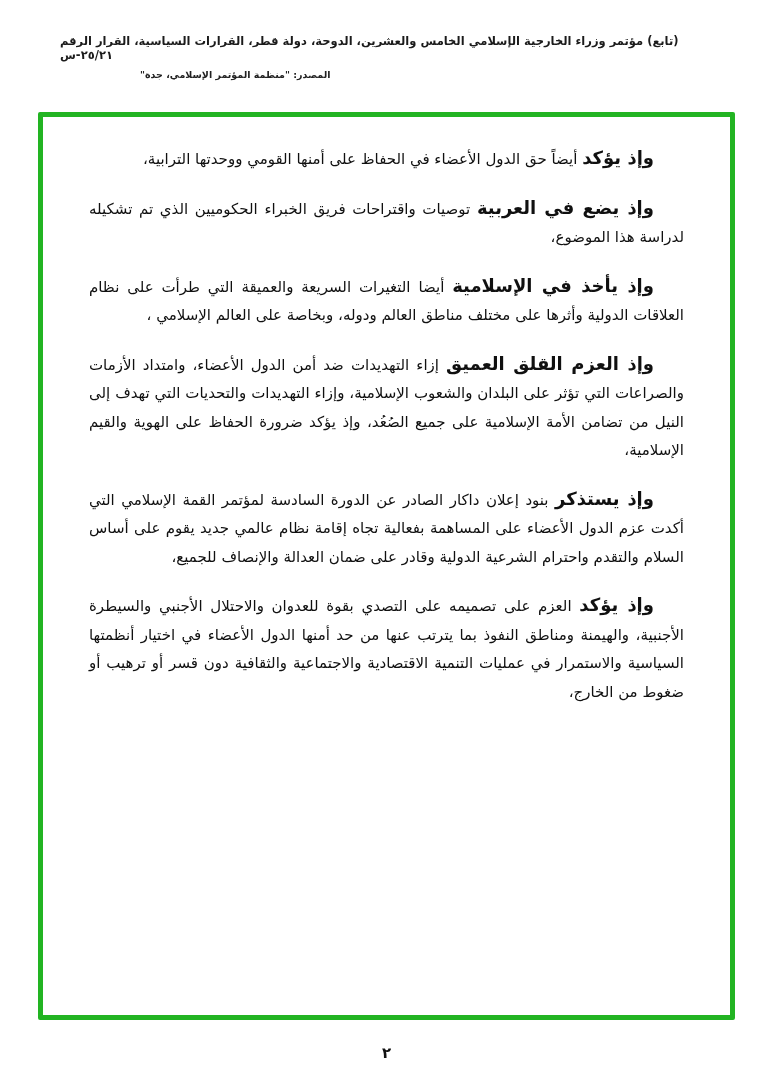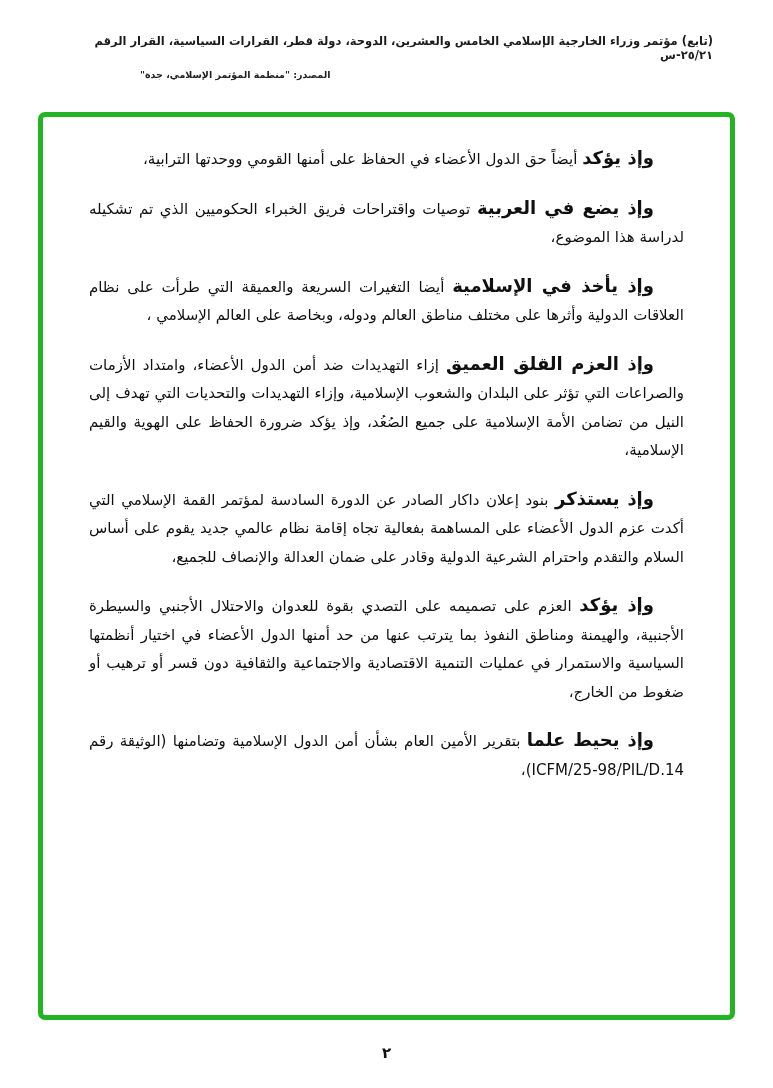--- a/index.html
+++ b/index.html
@@ -11,21 +11,21 @@
     background: #ffffff;
     font-family: "DejaVu Sans", sans-serif;
     color: #141414;
     overflow: hidden;
   }
   .doc-header {
     direction: rtl;
     padding-top: 34px;
   }
   .header-line1 {
-    text-align: right;
+    text-align: left;
     font-size: 11.5px;
     font-weight: bold;
     letter-spacing: 0.1px;
     color: #1b1b1b;
     padding: 0 60px;
   }
   .header-line2 {
     direction: rtl;
     text-align: left;
     padding-left: 140px;
@@ -34,21 +34,21 @@
     font-weight: bold;
     color: #222;
   }
   .green-box {
     position: absolute;
     left: 38px;
     top: 112px;
     width: 697px;
     height: 908px;
     border: 5px solid #22b422; 
-    border-radius: 7px;
+    border-radius: 2px;
     overflow: hidden;
     background: #ffffff;
   }
   .content {
     direction: rtl;
     text-align: justify;
     padding: 28px 46px 0 46px;
     font-size: 15px;
     line-height: 1.9;
     color: #101010;
@@ -113,24 +113,20 @@
         <span class="lead">وإذ يستذكر</span>
         <span class="ptext">بنود إعلان داكار الصادر عن الدورة السادسة لمؤتمر القمة الإسلامي التي أكدت عزم الدول الأعضاء على المساهمة بفعالية تجاه إقامة نظام عالمي جديد يقوم على أساس السلام والتقدم واحترام الشرعية الدولية وقادر على ضمان العدالة والإنصاف للجميع،</span>
       </p>
 
       <p class="para">
         <span class="lead">وإذ يؤكد</span>
         <span class="ptext">العزم على تصميمه على التصدي بقوة للعدوان والاحتلال الأجنبي والسيطرة الأجنبية، والهيمنة ومناطق النفوذ بما يترتب عنها من حد أمنها الدول الأعضاء في اختيار أنظمتها السياسية والاستمرار في عمليات التنمية الاقتصادية والاجتماعية والثقافية دون قسر أو ترهيب أو ضغوط من الخارج،</span>
       </p>
 
 
-      <p class="para">
-        <span class="lead">وإذ يحيط علما</span>
-        <span class="ptext">بتقرير الأمين العام بشأن أمن الدول الإسلامية وتضامنها (الوثيقة رقم ICFM/25-98/PIL/D.14)،</span>
-      </p>
 
     </div>
   </div>
 
   <footer class="doc-footer">
     <span class="page-num">٢</span>
   </footer>
 
 </div>
 

